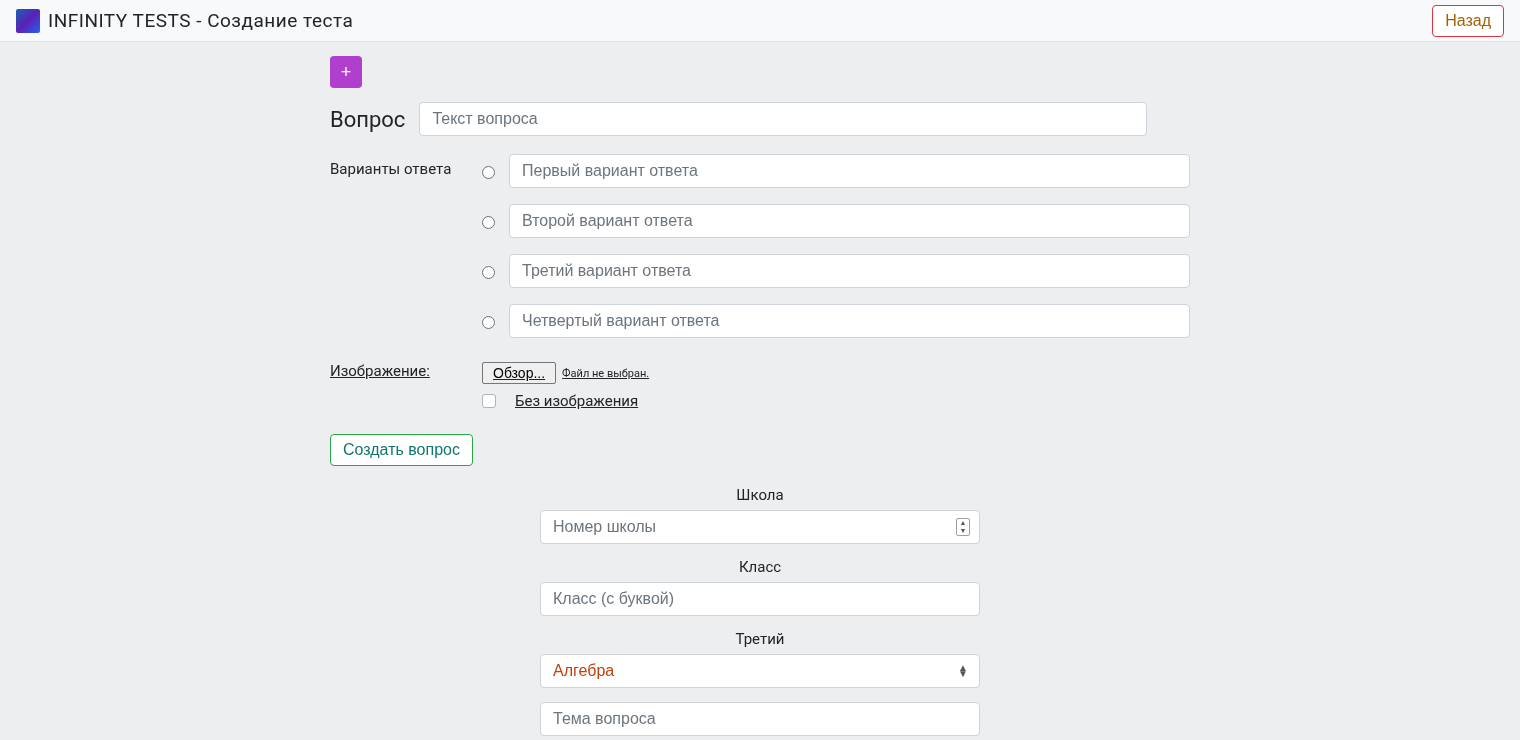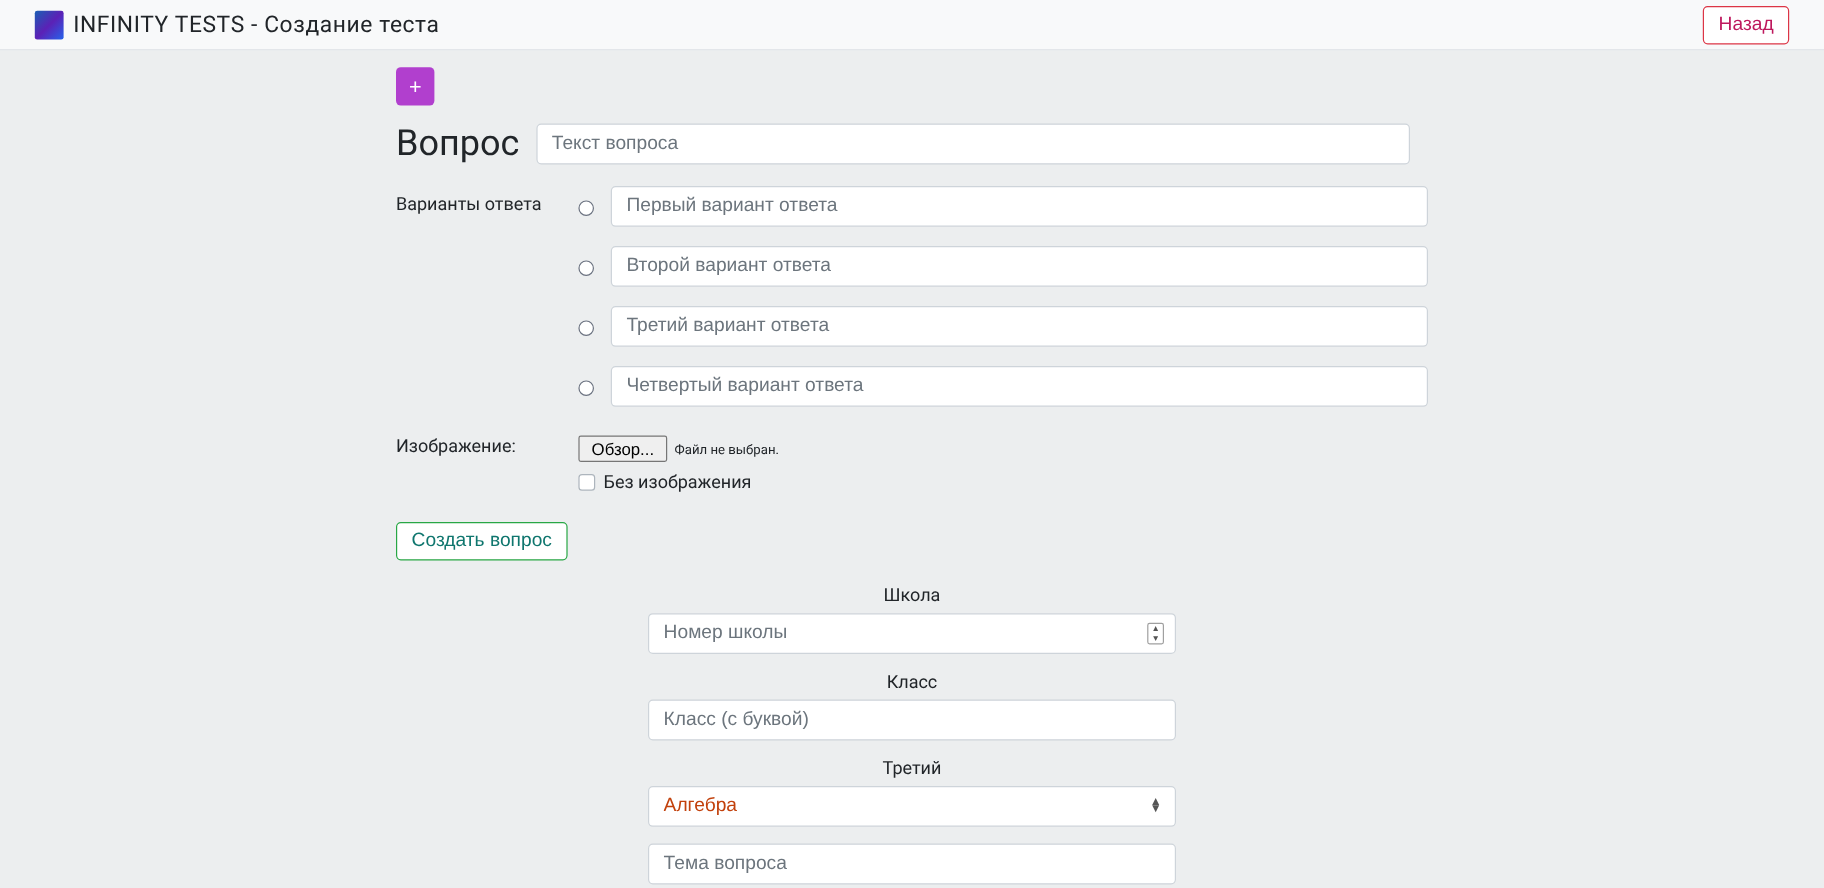--- a/index.html
+++ b/index.html
@@ -8,21 +8,21 @@
       background: #eceeef;
       color: #212529;
       font-size: 16px;
     }
     .navbar {
       background: #f8f9fa;
       border-bottom: 1px solid #dee2e6;
       display: flex;
       align-items: center;
       justify-content: space-between;
-      padding: 6px 29px;
+      padding: 6px 16px;
       height: 42px;
     }
     .navbar-left { display: flex; align-items: center; gap: 8px; }
     .logo {
       width: 24px;
       height: 24px;
       background: linear-gradient(135deg, #1a5fb4 0%, #5b21b6 50%, #2563eb 100%);
       border-radius: 2px;
       display: inline-block;
     }
@@ -35,21 +35,21 @@
       display: inline-block;
       padding: 6px 12px;
       border-radius: 4px;
       font-size: 16px;
       cursor: pointer;
       background: transparent;
       border: 1px solid transparent;
       text-align: center;
     }
     .btn-outline-danger {
-      color: #be185d;
+      color: #a16207;
       border-color: #dc3545;
       background: #fff;
     }
     .btn-outline-success {
       color: #0f766e;
       border-color: #28a745;
       background: #fff;
     }
     .btn-purple {
       background: #b13fce;
@@ -67,21 +67,21 @@
       margin: 14px auto 30px auto;
       padding: 0 10px;
     }
     .row-plus { margin-bottom: 14px; }
     .question-row {
       display: flex;
       align-items: center;
       gap: 14px;
       margin-bottom: 18px;
     }
-    .question-label { font-size: 30px; font-weight: 400; }
+    .question-label { font-size: 22px; font-weight: 400; }
     .form-control {
       width: 100%;
       padding: 7px 12px;
       border: 1px solid #ced4da;
       border-radius: 4px;
       font-size: 16px;
       background: #fff;
       color: #c2410c;
     }
     .form-control::placeholder { color: #6c757d; }
@@ -96,34 +96,34 @@
     }
     .radio {
       width: 13px; height: 13px;
       border: 1px solid #6b7280;
       border-radius: 50%;
       background: #fff;
       flex-shrink: 0;
       cursor: pointer;
       margin-top: 2px;
     }
-    .image-row { display: flex; gap: 12px; margin-top: 8px; margin-bottom: 16px; }
+    .image-row { display: flex; gap: 12px; margin-top: 8px; margin-bottom: 16px; text-decoration: underline; }
     .image-label { width: 140px; font-size: 15px; }
     .image-controls { flex: 1; }
     .file-row { display: flex; align-items: center; gap: 6px; }
     .browse-btn {
       background: #efefef;
       border: 1px solid #767676;
       padding: 2px 10px;
       font-size: 14px;
       border-radius: 2px;
       cursor: pointer;
     }
     .file-status { font-size: 11px; }
-    .checkbox-row { display: flex; align-items: center; gap: 7px; margin-top: 8px; }
+    .checkbox-row { display: flex; align-items: center; gap: 19px; margin-top: 8px; }
     .checkbox {
       width: 14px; height: 14px;
       border: 1px solid #adb5bd;
       border-radius: 3px;
       background: #fff;
       cursor: pointer;
     }
     .checkbox-label { font-size: 15px; }
     .create-q-row { margin-top: 24px; margin-bottom: 20px; }
     .meta-form { max-width: 440px; margin: 0 auto; text-align: center; }

